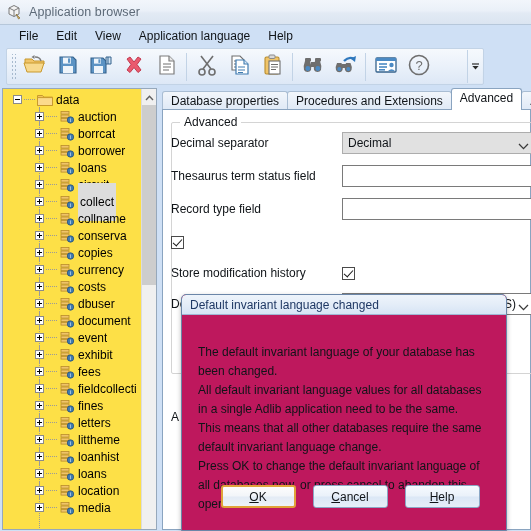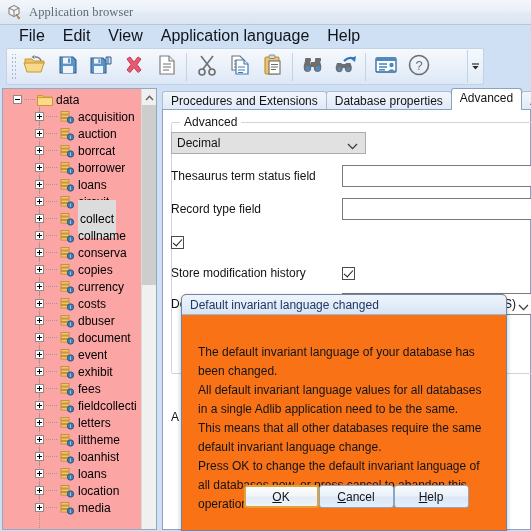--- a/index.html
+++ b/index.html
@@ -37,38 +37,37 @@
   .titlebar .tb-icon {
     width: 20px; height: 18px;
     margin-left: 5px; margin-right: 4px;
     position: relative;
     flex: none;
   }
   .titlebar .tb-title {
     color: #5d6a78;
     font-size: 12.5px;
     letter-spacing: 0.1px;
-    font-family: Liberation Serif, serif;
   }
 
   
   .menubar {
     position: absolute;
     left: 0; top: 25px;
     width: 531px; height: 21px;
     background: #cfe0f5;
     box-sizing: border-box;
     display: flex;
     align-items: center;
     padding-left: 10px;
   }
   .menubar .menu-item {
     padding: 2px 9px;
     color: #101418;
-    font-size: 16px;
+    font-size: 12px;
     white-space: nowrap;
     cursor: default;
   }
 
   
   .toolbar {
     position: absolute;
     left: 0; top: 46px;
     width: 531px; height: 41px;
     background: #cfe0f5;
@@ -126,21 +125,21 @@
     width: 160px;
     height: 444px;
     background: #cfe0f5;
     box-sizing: border-box;
     padding: 1px 0 0 2px;
   }
   .tree {
     position: relative;
     width: 155px;
     height: 442px;
-    background: #fca5a5;
+    background: #fde047;
     border: 1px solid #96a8bb;
     box-sizing: border-box;
     overflow: hidden;
   }
   .tree-scroll {
     position: absolute;
     right: 0; top: 0;
     width: 15px; height: 100%;
     background: #f0f0f0;
     border-left: 1px solid #dcdcdc;
@@ -358,21 +357,21 @@
     border-width: 0 1.6px 1.6px 0;
     transform: rotate(42deg);
   }
 
   
   .dialog {
     position: absolute;
     left: 181px; top: 294px;
     width: 326px;
     height: 237px;
-    background: #f97316;
+    background: #be185d;
     border: 1px solid #6b86a8;
     border-radius: 5px 5px 0 0;
     box-sizing: border-box;
     box-shadow: 0 2px 5px rgba(0,0,0,.28);
     overflow: hidden;
   }
   .dialog .dlg-title {
     height: 20px;
     background: linear-gradient(to bottom, #eef4fb 0%, #e4edf8 50%, #d6e4f5 100%);
     border-bottom: 1px solid #9fb7d4;
@@ -388,24 +387,25 @@
   .dialog .dlg-body {
     padding: 16px 16px 0 16px;
     color: #101418;
     font-size: 12px;
     line-height: 19px;
     white-space: pre-line;
     margin-top: 12px;
   }
   .dialog .dlg-buttons {
     position: absolute;
-    left: 12px; bottom: 22px;
+    left: 6px; bottom: 22px;
     width: 100%;
     display: flex;
     justify-content: center;
+    gap: 17px;
   }
   .btn {
     width: 75px; height: 23px;
     background: linear-gradient(to bottom, #f6fafe 0%, #eaf1fa 48%, #dbe7f6 52%, #e6eff9 100%);
     border: 1px solid #8ba7c5;
     border-radius: 3px;
     font-size: 12px;
     color: #101418;
     display: flex;
     align-items: center;
@@ -645,40 +645,20 @@
           </div>
           <span class="icon-folder">
             <svg width="16" height="14" viewBox="0 0 16 14">
               <path d="M0.5 2.5 h5 l1.4 1.6 h8.6 v8.4 H0.5 Z" fill="#f5c65a" stroke="#c89a2d" stroke-width="1"></path>
               <path d="M0.5 4.6 h15 v7.9 H0.5 Z" fill="#fbda8b" stroke="#c89a2d" stroke-width="1"></path>
             </svg>
           </span>
           <span class="tlabel">data</span>
         </div>
 
-        <div class="tnode">
-          <div class="indent"></div>
-          <div class="tline">
-            <span class="vline"></span>
-            <span class="expander plus"></span>
-            <span class="dots"></span>
-          </div>
-          <span class="icon-db">
-            <svg width="16" height="14" viewBox="0 0 16 14">
-              <g fill="#f0c469" stroke="#b88c2c" stroke-width=".8">
-                <rect x="2" y="1.5" width="8" height="2.6"></rect>
-                <rect x="2" y="5" width="8" height="2.6"></rect>
-                <rect x="2" y="8.5" width="8" height="2.6"></rect>
-              </g>
-              <circle cx="11.5" cy="10" r="3.2" fill="#3f7bb0" stroke="#24527d" stroke-width=".8"></circle>
-              <text x="11.5" y="12.1" font-family="Liberation Sans, sans-serif" font-size="5" fill="#fff" text-anchor="middle">i</text>
-            </svg>
-          </span>
-          <span class="tlabel">acquisition</span>
-        </div>
 
         <div class="tnode">
           <div class="indent"></div>
           <div class="tline">
             <span class="vline"></span>
             <span class="expander plus"></span>
             <span class="dots"></span>
           </div>
           <span class="icon-db">
             <svg width="16" height="14" viewBox="0 0 16 14">
@@ -1023,20 +1003,40 @@
                   <rect x="2" y="5" width="8" height="2.6"></rect>
                   <rect x="2" y="8.5" width="8" height="2.6"></rect>
                 </g>
                 <circle cx="11.5" cy="10" r="3.2" fill="#3f7bb0" stroke="#24527d" stroke-width=".8"></circle>
                 <text x="11.5" y="12.1" font-family="Liberation Sans, sans-serif" font-size="5" fill="#fff" text-anchor="middle">i</text>
               </svg>
           </span>
           <span class="tlabel">fieldcollecti</span>
         </div>
 
+        <div class="tnode">
+          <div class="indent"></div>
+          <div class="tline">
+            <span class="vline"></span>
+            <span class="expander plus"></span>
+            <span class="dots"></span>
+          </div>
+          <span class="icon-db">
+            <svg width="16" height="14" viewBox="0 0 16 14">
+                <g fill="#f0c469" stroke="#b88c2c" stroke-width=".8">
+                  <rect x="2" y="1.5" width="8" height="2.6"></rect>
+                  <rect x="2" y="5" width="8" height="2.6"></rect>
+                  <rect x="2" y="8.5" width="8" height="2.6"></rect>
+                </g>
+                <circle cx="11.5" cy="10" r="3.2" fill="#3f7bb0" stroke="#24527d" stroke-width=".8"></circle>
+                <text x="11.5" y="12.1" font-family="Liberation Sans, sans-serif" font-size="5" fill="#fff" text-anchor="middle">i</text>
+              </svg>
+          </span>
+          <span class="tlabel">fines</span>
+        </div>
 
         <div class="tnode">
           <div class="indent"></div>
           <div class="tline">
             <span class="vline"></span>
             <span class="expander plus"></span>
             <span class="dots"></span>
           </div>
           <span class="icon-db">
             <svg width="16" height="14" viewBox="0 0 16 14">
@@ -1167,32 +1167,33 @@
               </svg>
           </span>
         </div>
         <div class="thumb"></div>
       </div>
     </div>
   </div>
 
   <div class="rightpane">
     <div class="tabstrip">
+      <div class="tab">Database properties</div>
       <div class="tab">Procedures and Extensions</div>
-      <div class="tab">Database properties</div>
       <div class="tab active">Advanced</div>
       <div class="tab">Access righ</div>
     </div>
 
     <div class="tabcontent">
       <div class="groupbox">
         <div class="gb-title">Advanced</div>
       </div>
 
       <div class="form-row" style="top:22px;">
+        <span class="lbl">Decimal separator</span>
         <div class="combo">
           <span>Decimal</span>
           <span class="chev">
             <svg width="11" height="7" viewBox="0 0 11 7">
                 <path d="M1 1 L5.5 5.6 L10 1" fill="none" stroke="#3a3a3a" stroke-width="1.3"></path>
               </svg>
           </span>
         </div>
       </div>
 

